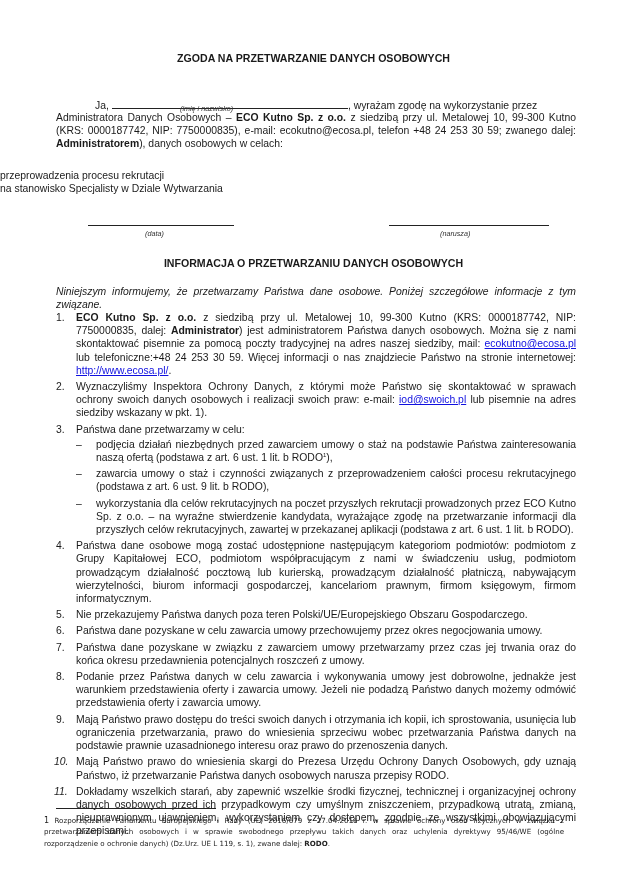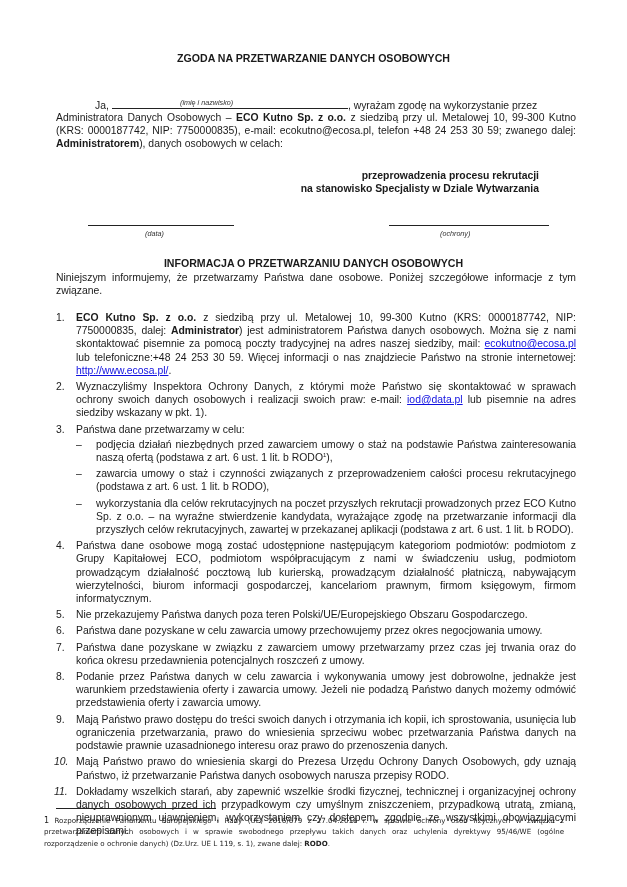--- a/index.html
+++ b/index.html
@@ -14,35 +14,35 @@
       font-weight: bold; font-size: 10.6px;
     }
     #t1 { top: 52px; }
     #t2 { top: 257px; }
     .ja-line { position: absolute; left: 56px; top: 98px; width: 520px; margin-left: 39px; }
     .ja-line .blank {
       display: inline-block; width: 236px; border-bottom: 1px solid #222;
       height: 10px; vertical-align: baseline; margin-left: 3px;
     }
     .caption { position: absolute; font-style: italic; font-size: 7.2px; color: #333; }
-    #cap-name { left: 180px; top: 96px; }
+    #cap-name { left: 180px; top: 102px; }
     .block { position: absolute; left: 56px; width: 520px; text-align: justify; }
     #adm { top: 111px; }
     .center-bold {
-      position: absolute; left: 0; width: 539px; text-align: right;
-      font-weight: bold; font-size: 10.4px;
+      position: absolute; left: 0; width: 539px; text-align: left;
+      font-weight: normal; font-size: 10.4px;
     }
     #purpose1 { top: 169px; }
     #purpose2 { top: 182px; }
     .sigline { position: absolute; border-bottom: 1px solid #222; height: 1px; }
     #sig-date-line { left: 88px; top: 224px; width: 146px; }
     #sig-sign-line { left: 389px; top: 224px; width: 160px; }
     #cap-date { left: 145px; top: 227px; }
     #cap-sign { left: 440px; top: 227px; }
-    #intro { top: 271px; }
+    #intro { top: 285px; font-style: italic; }
     ol.main {
       position: absolute; left: 56px; top: 311px; width: 520px;
       margin: 0; padding: 0; list-style: none;
     }
     ol.main > li { position: relative; padding-left: 20px; margin-bottom: 3px; text-align: justify; }
     ol.main > li .num { position: absolute; left: 0; top: 0; }
     ol.main > li.nm10 .num { left: -2px; font-style: italic; }
     ul.dash { margin: 2px 0 0 0; padding: 0; list-style: none; }
     ul.dash > li { position: relative; padding-left: 20px; margin-bottom: 3px; text-align: justify; }
     ul.dash > li .dash-mark { position: absolute; left: 0; top: 0; }
@@ -71,46 +71,46 @@
   <div class="block" id="adm">
     <span>Administratora Danych Osobowych – </span><b>ECO Kutno Sp. z o.o.</b><span> z siedzibą przy ul. Metalowej 10, 99-300 Kutno (KRS: 0000187742, NIP: 7750000835), e-mail: ecokutno@ecosa.pl, telefon +48 24 253 30 59; zwanego dalej: </span><b>Administratorem</b><span>), danych osobowych w celach:</span>
   </div>
 
   <div class="center-bold" id="purpose1">przeprowadzenia procesu rekrutacji</div>
   <div class="center-bold" id="purpose2">na stanowisko Specjalisty w Dziale Wytwarzania</div>
 
   <div class="sigline" id="sig-date-line"></div>
   <div class="sigline" id="sig-sign-line"></div>
   <div class="caption" id="cap-date">(data)</div>
-  <div class="caption" id="cap-sign">(ochrony)</div>
+  <div class="caption" id="cap-sign">(narusza)</div>
 
   <div class="title" id="t2">INFORMACJA O PRZETWARZANIU DANYCH OSOBOWYCH</div>
 
   <div class="block" id="intro">Niniejszym informujemy, że przetwarzamy Państwa dane osobowe. Poniżej szczegółowe informacje z tym związane.</div>
 
   <ol class="main">
     <li>
       <span class="num">1.</span>
       <b>ECO Kutno Sp. z o.o.</b><span> z siedzibą przy ul. Metalowej 10, 99-300 Kutno (KRS: 0000187742, NIP: 7750000835, dalej: </span><b>Administrator</b><span>) jest administratorem Państwa danych osobowych. Można się z nami skontaktować pisemnie za pomocą poczty tradycyjnej na adres naszej siedziby, mail: </span><a class="link">ecokutno@ecosa.pl</a><span> lub telefoniczne:+48 24 253 30 59. Więcej informacji o nas znajdziecie Państwo na stronie internetowej: </span><a class="link">http://www.ecosa.pl/</a><span>.</span>
     </li>
     <li>
       <span class="num">2.</span>
-      <span>Wyznaczyliśmy Inspektora Ochrony Danych, z którymi może Państwo się skontaktować w sprawach ochrony swoich danych osobowych i realizacji swoich praw: e-mail: </span><a class="link">iod@data.pl</a><span> lub pisemnie na adres siedziby wskazany w pkt. 1).</span>
+      <span>Wyznaczyliśmy Inspektora Ochrony Danych, z którymi może Państwo się skontaktować w sprawach ochrony swoich danych osobowych i realizacji swoich praw: e-mail: </span><a class="link">iod@swoich.pl</a><span> lub pisemnie na adres siedziby wskazany w pkt. 1).</span>
     </li>
     <li>
       <span class="num">3.</span>
       <span>Państwa dane przetwarzamy w celu:</span>
       <ul class="dash">
         <li>
           <span class="dash-mark">–</span>
           <span>podjęcia działań niezbędnych przed zawarciem umowy o staż na podstawie Państwa zainteresowania naszą ofertą (podstawa z art. 6 ust. 1 lit. b RODO</span><sup>1</sup><span>),</span>
         </li>
         <li>
           <span class="dash-mark">–</span>
-          <span>zawarcia umowy o staż i czynności związanych z przeprowadzeniem całości procesu rekrutacyjnego (podstawa z art. 6 ust. 1 lit. b RODO),</span>
+          <span>zawarcia umowy o staż i czynności związanych z przeprowadzeniem całości procesu rekrutacyjnego (podstawa z art. 6 ust. 9 lit. b RODO),</span>
         </li>
         <li>
           <span class="dash-mark">–</span>
           <span>wykorzystania dla celów rekrutacyjnych na poczet przyszłych rekrutacji prowadzonych przez ECO Kutno Sp. z o.o. – na wyraźne stwierdzenie kandydata, wyrażające zgodę na przetwarzanie informacji dla przyszłych celów rekrutacyjnych, zawartej w przekazanej aplikacji (podstawa z art. 6 ust. 1 lit. b RODO).</span>
         </li>
       </ul>
     </li>
     <li><span class="num">4.</span><span>Państwa dane osobowe mogą zostać udostępnione następującym kategoriom podmiotów: podmiotom z Grupy Kapitałowej ECO, podmiotom współpracującym z nami w świadczeniu usług, podmiotom prowadzącym działalność pocztową lub kurierską, prowadzącym działalność płatniczą, nabywającym wierzytelności, biurom informacji gospodarczej, kancelariom prawnym, firmom księgowym, firmom informatycznym.</span></li>
     <li><span class="num">5.</span><span>Nie przekazujemy Państwa danych poza teren Polski/UE/Europejskiego Obszaru Gospodarczego.</span></li>
     <li><span class="num">6.</span><span>Państwa dane pozyskane w celu zawarcia umowy przechowujemy przez okres negocjowania umowy.</span></li>

